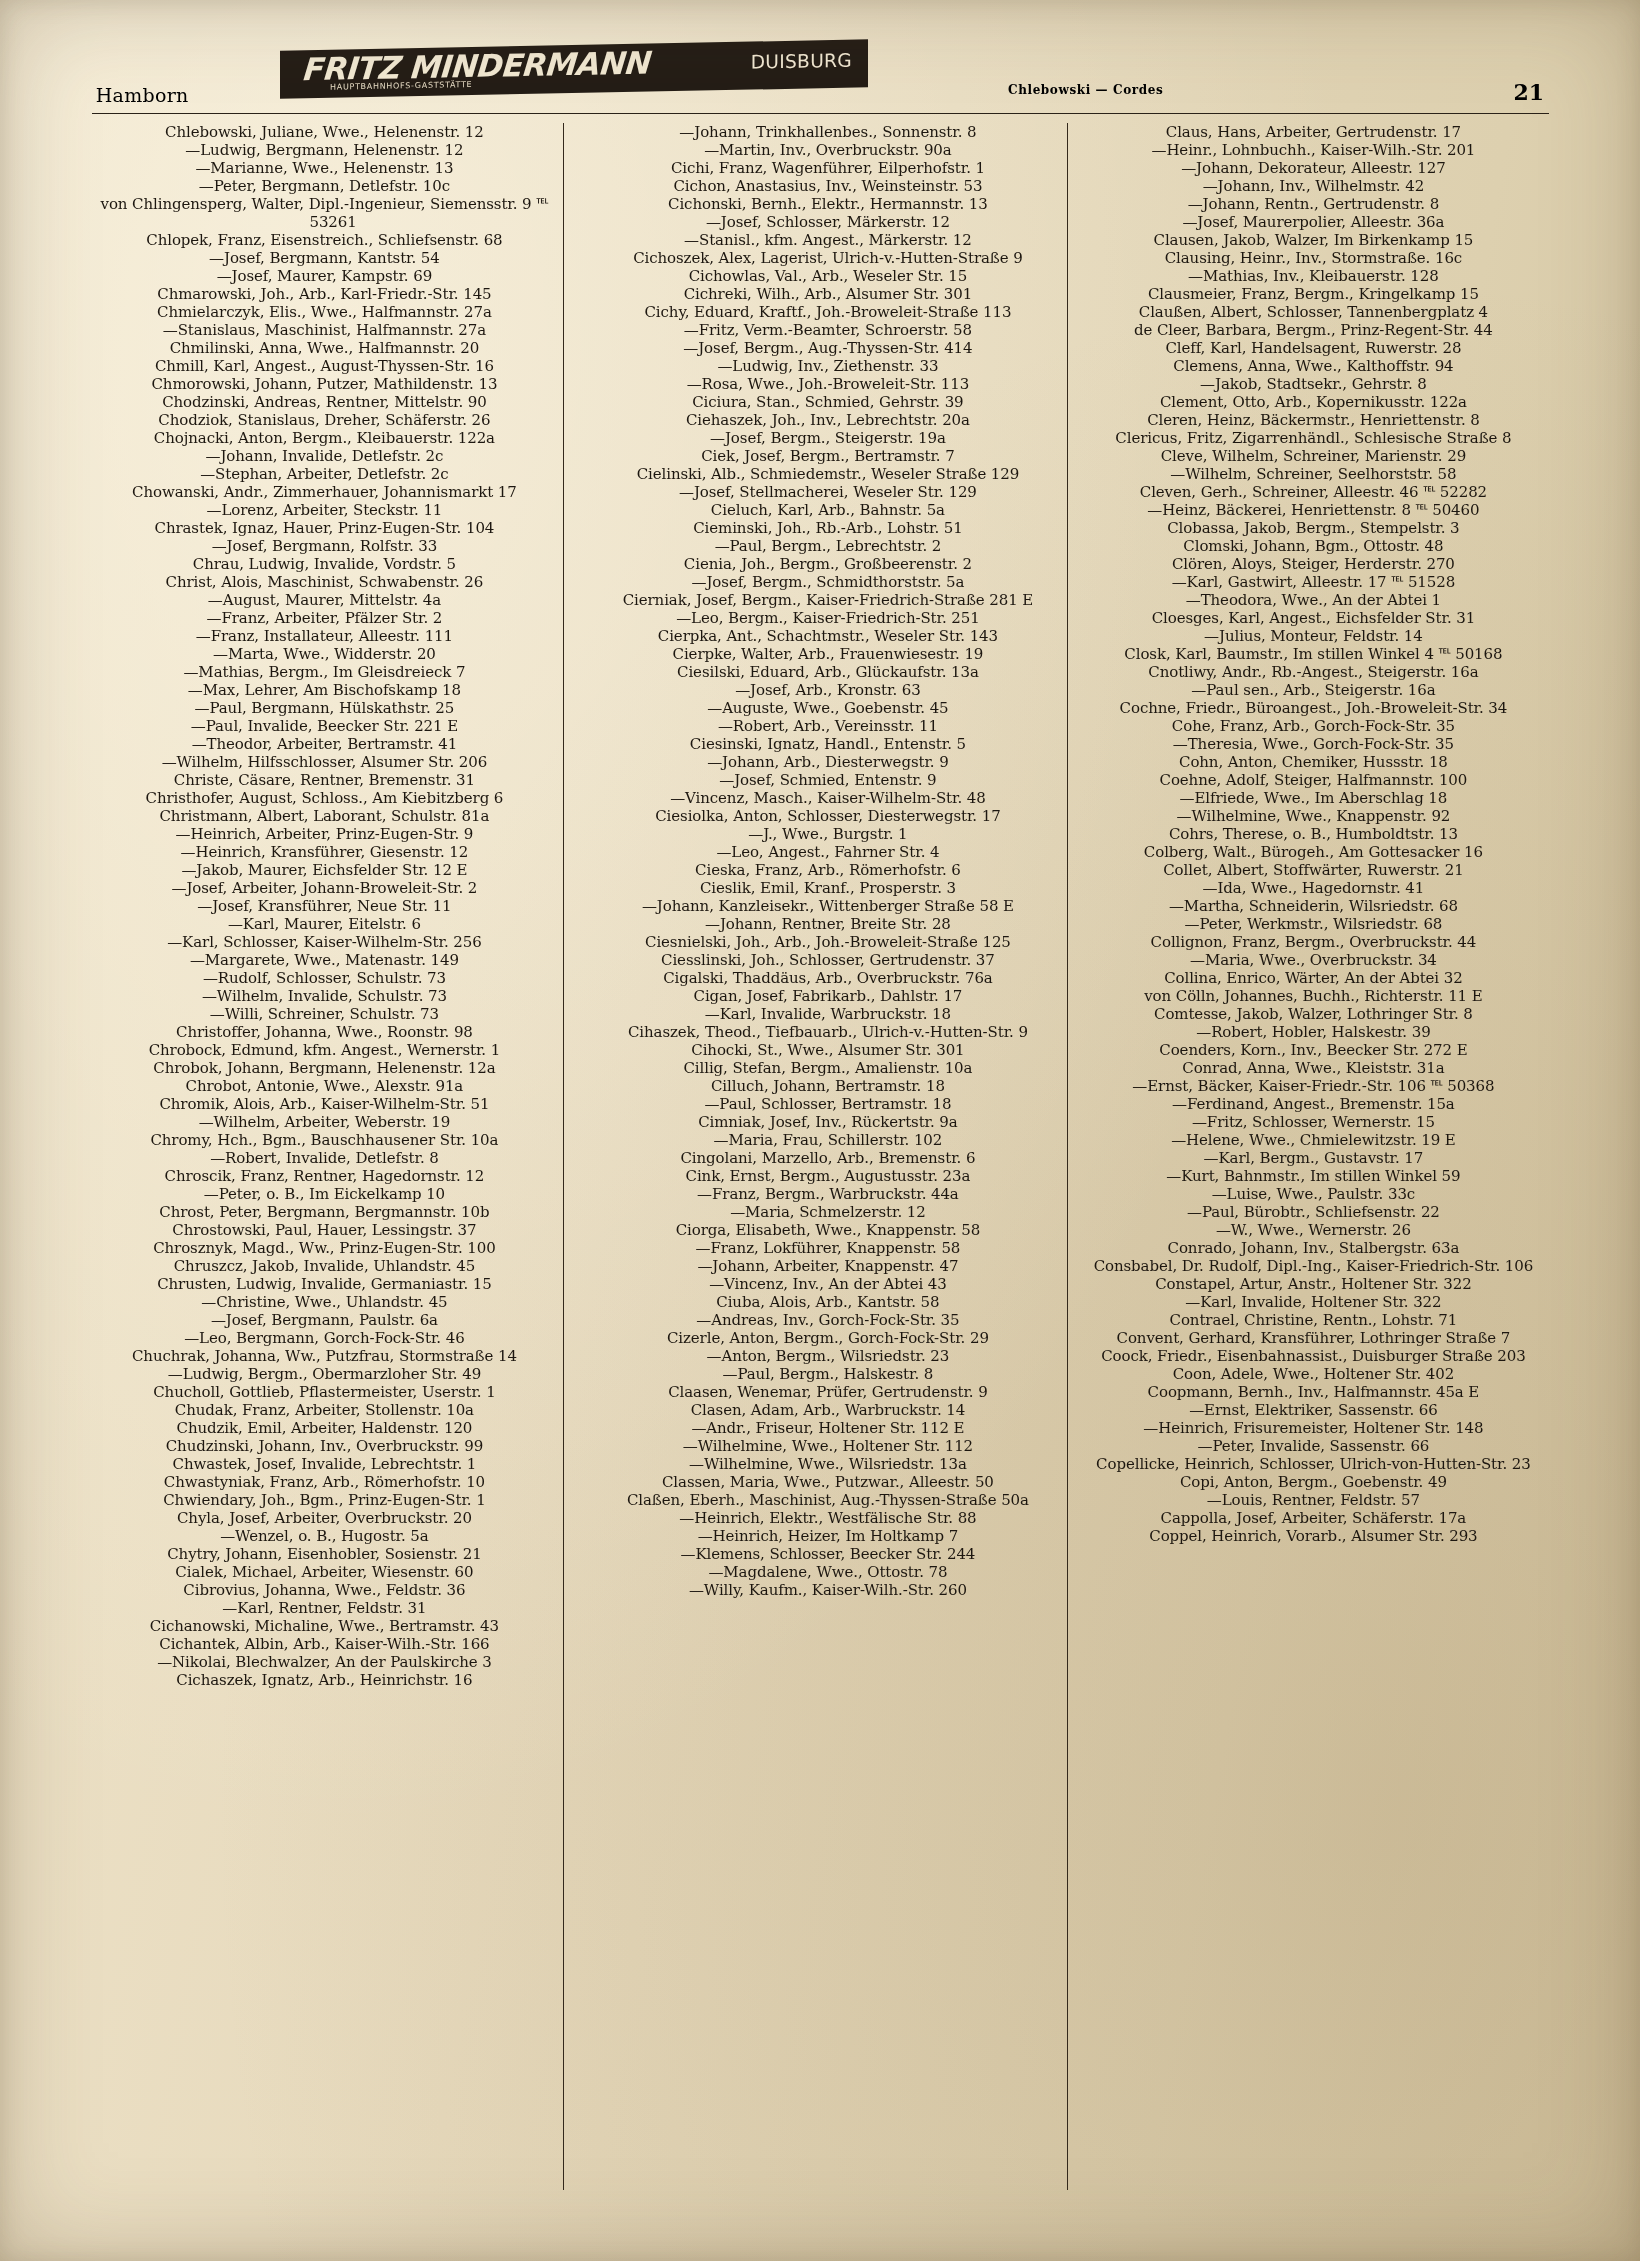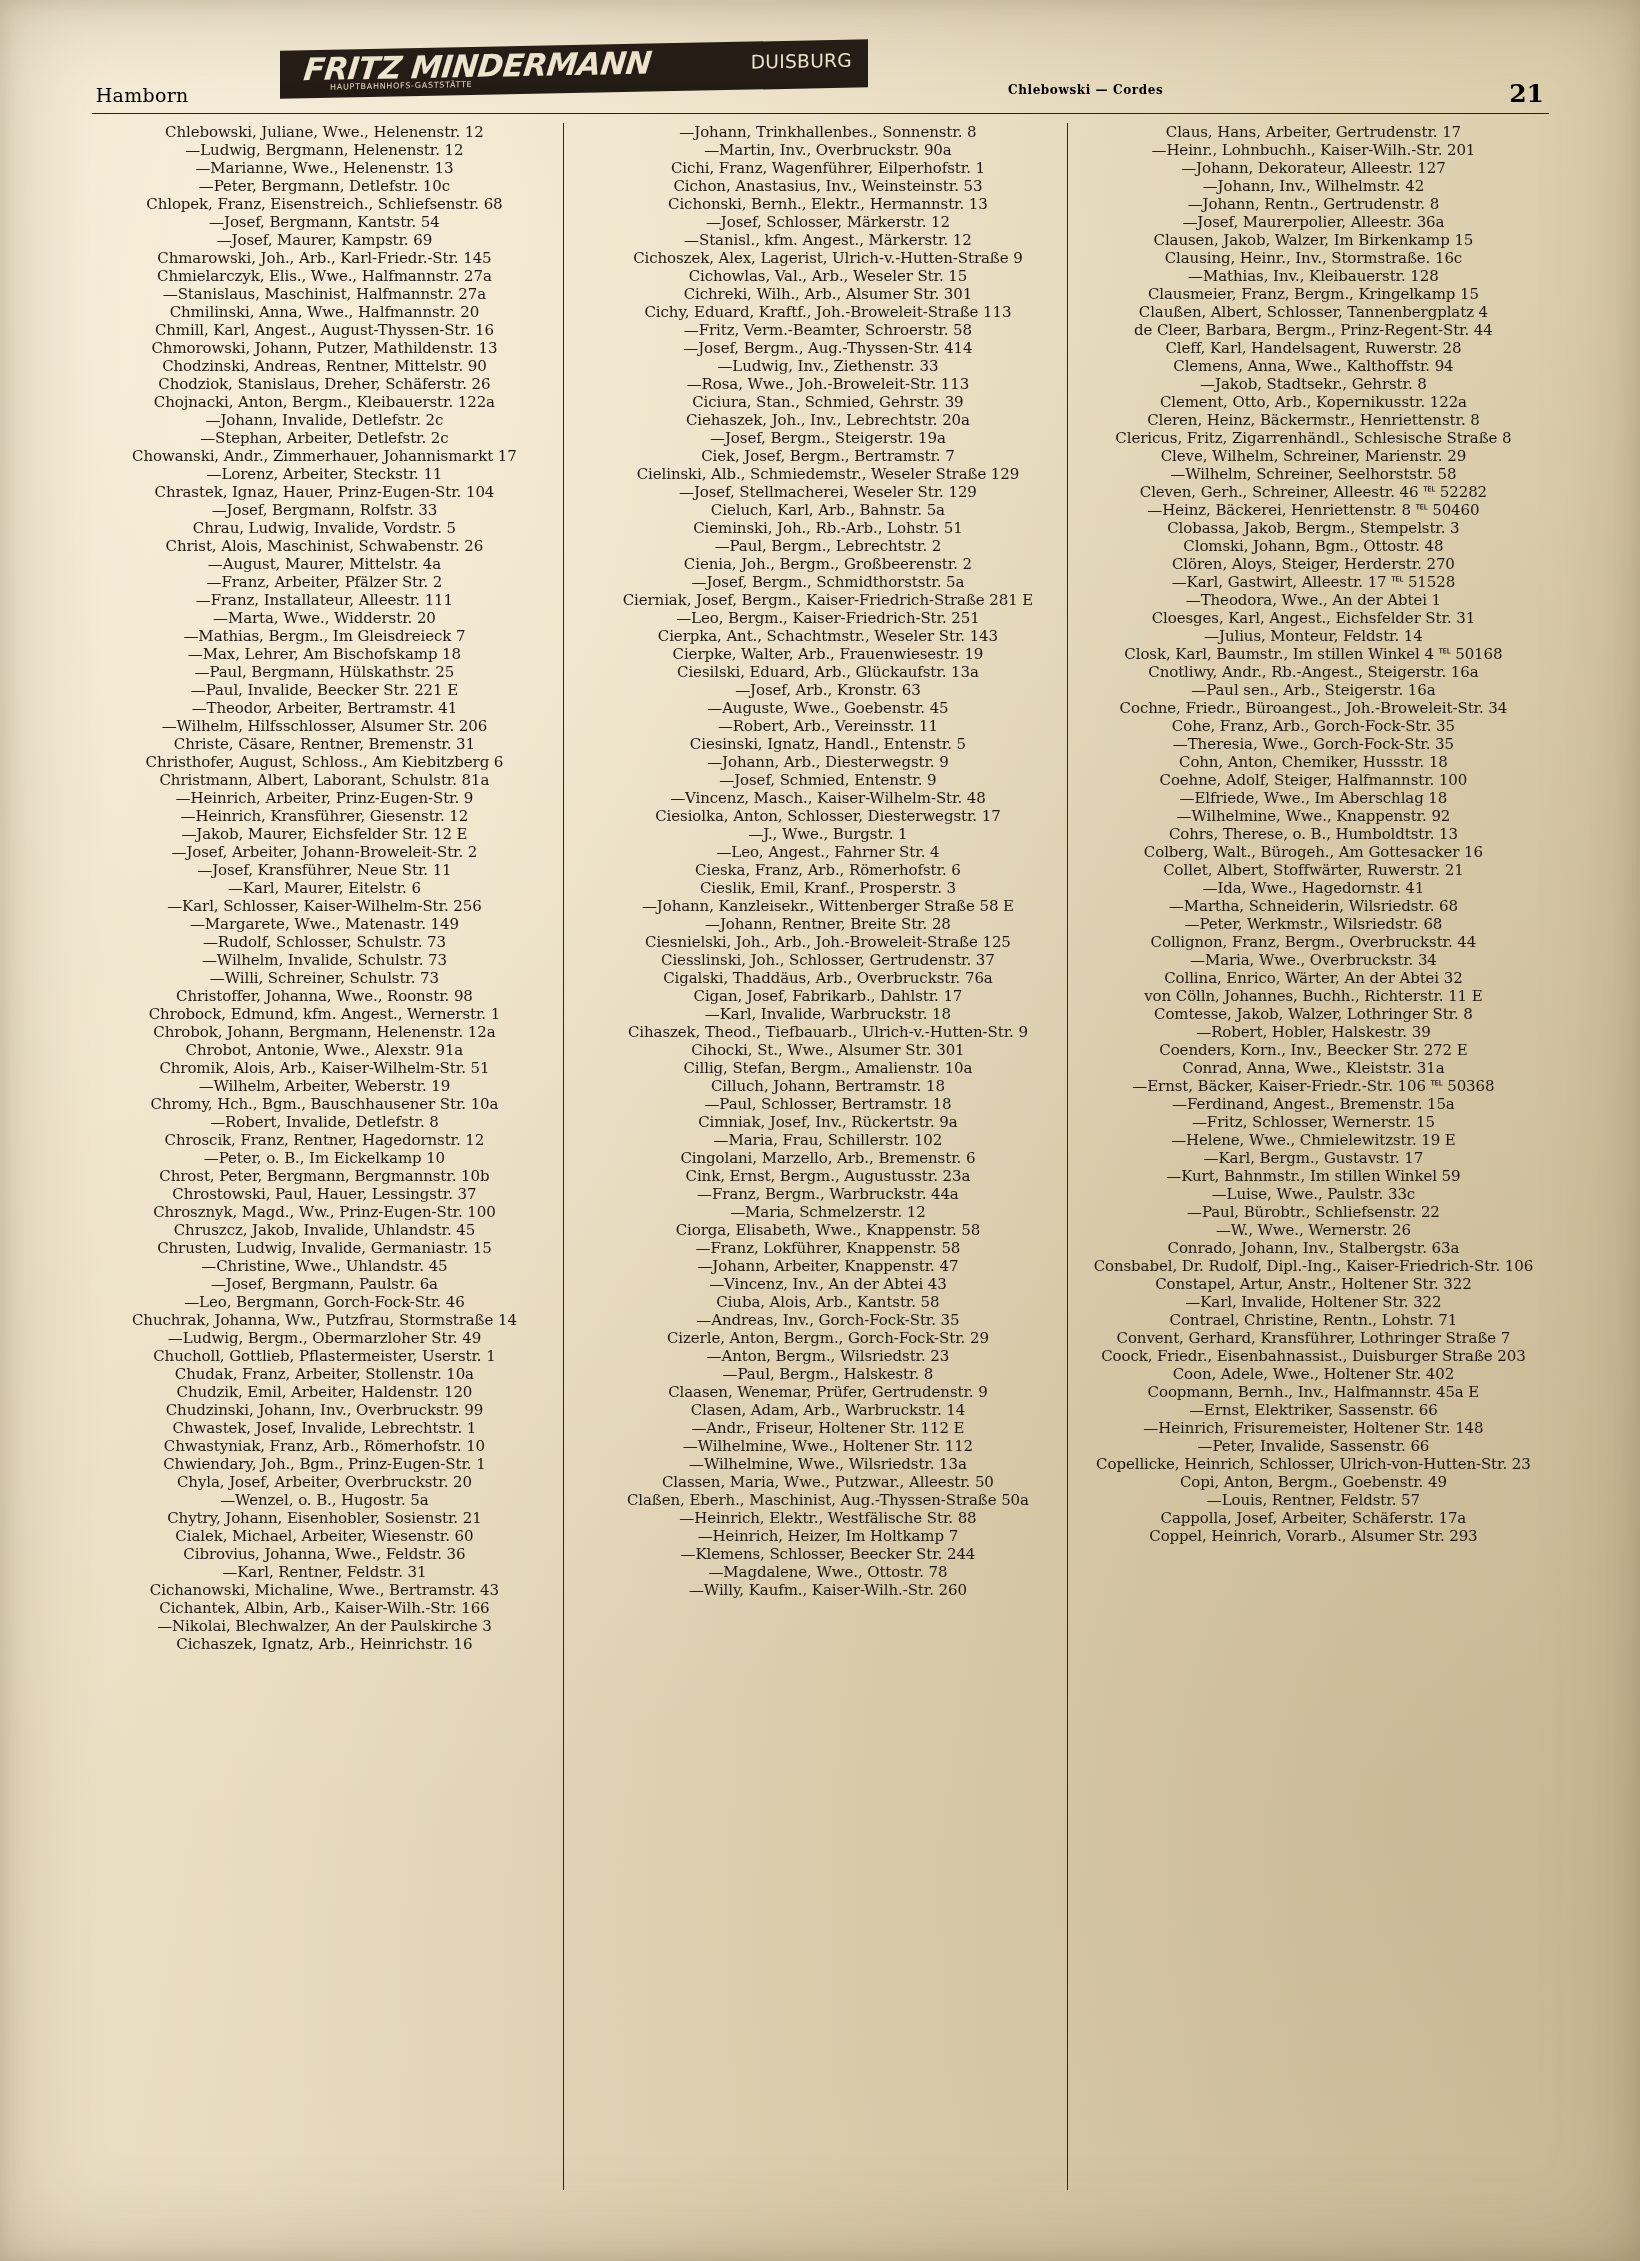--- a/index.html
+++ b/index.html
@@ -58,21 +58,21 @@
     top: 26px;
     font-size: 12px;
     font-weight: bold;
     letter-spacing: 0.6px;
     text-align: center;
   }
   .hdr-page {
     position: absolute;
     right: 5px;
     top: 22px;
-    font-size: 25px;
+    font-size: 22px;
     font-weight: bold;
   }
   .hdr-rule {
     position: absolute;
     left: 0;
     right: 0;
     top: 56px;
     border-bottom: 1.9px solid #2a2218;
   }
 
@@ -183,20 +183,21 @@
         <div class="ad-city">DUISBURG</div>
       </div>
     </div>
 
     <div class="columns">
       <div class="col" id="c0">
           <p class="entry">Chlebowski, Juliane, Wwe., Helenenstr. 12</p>
           <p class="entry sub">—Ludwig, Bergmann, Helenenstr. 12</p>
           <p class="entry sub">—Marianne, Wwe., Helenenstr. 13</p>
           <p class="entry sub">—Peter, Bergmann, Detlefstr. 10c</p>
+          <p class="entry">von Chlingensperg, Walter, Dipl.-Ingenieur, Siemensstr. 9 ℡ 53261</p>
           <p class="entry">Chlopek, Franz, Eisenstreich., Schliefsenstr. 68</p>
           <p class="entry sub">—Josef, Bergmann, Kantstr. 54</p>
           <p class="entry sub">—Josef, Maurer, Kampstr. 69</p>
           <p class="entry">Chmarowski, Joh., Arb., Karl-Friedr.-Str. 145</p>
           <p class="entry">Chmielarczyk, Elis., Wwe., Halfmannstr. 27a</p>
           <p class="entry sub">—Stanislaus, Maschinist, Halfmannstr. 27a</p>
           <p class="entry">Chmilinski, Anna, Wwe., Halfmannstr. 20</p>
           <p class="entry">Chmill, Karl, Angest., August-Thyssen-Str. 16</p>
           <p class="entry">Chmorowski, Johann, Putzer, Mathildenstr. 13</p>
           <p class="entry">Chodzinski, Andreas, Rentner, Mittelstr. 90</p>

